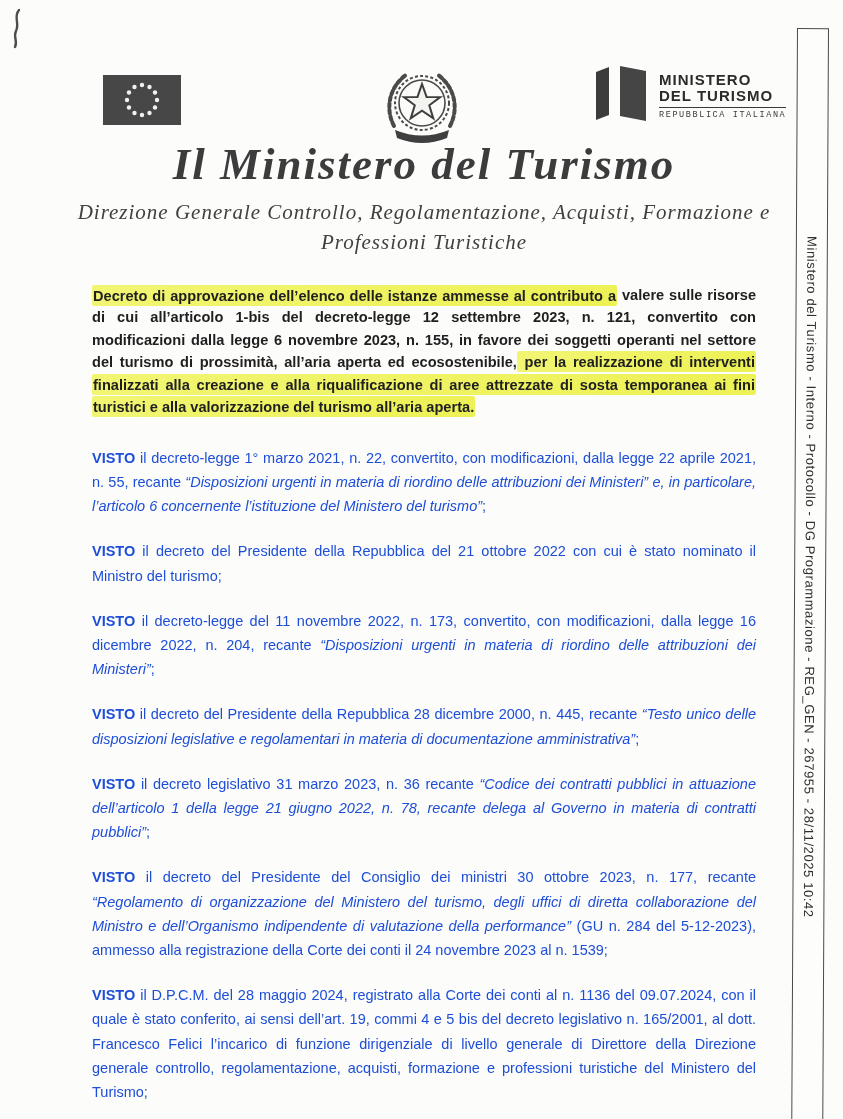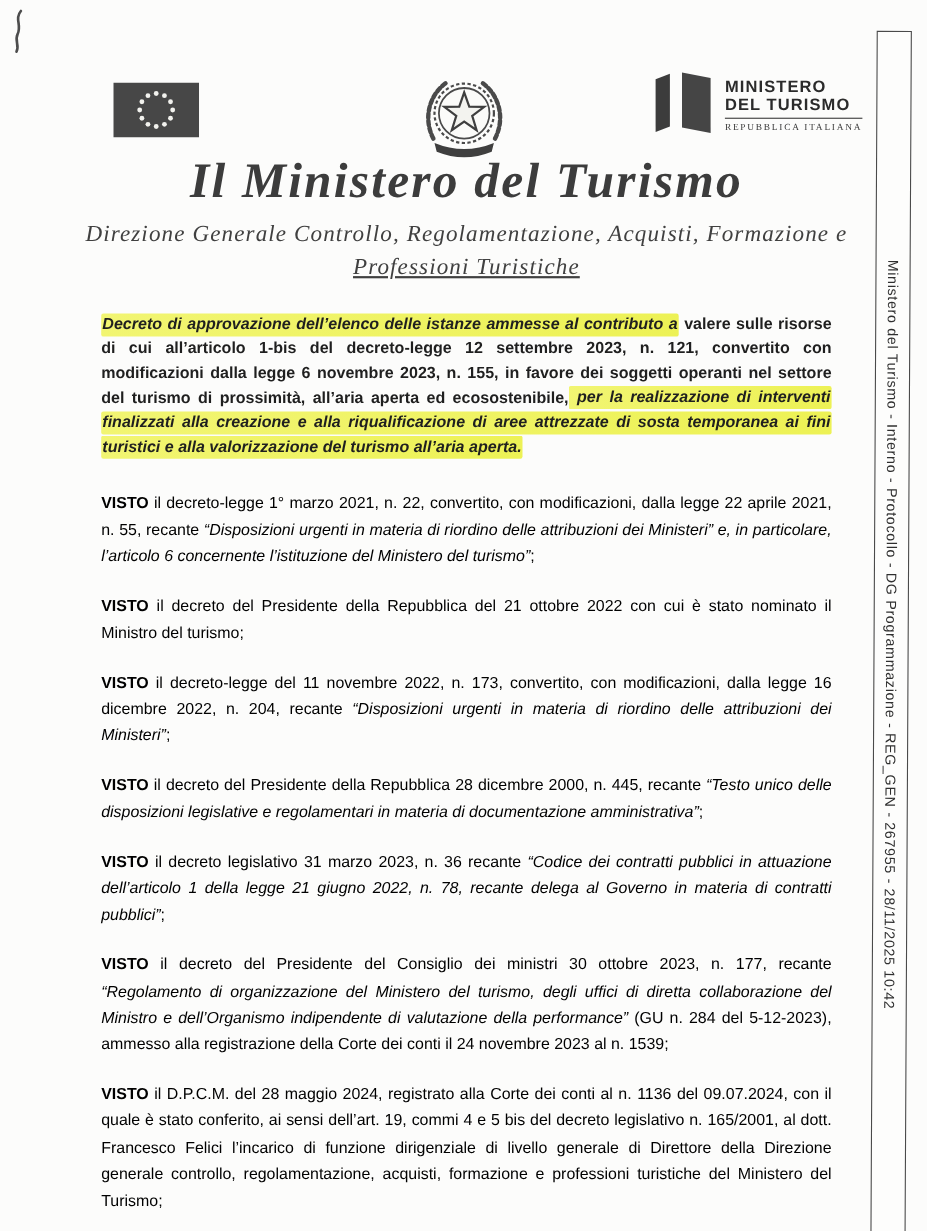--- a/index.html
+++ b/index.html
@@ -8,48 +8,48 @@
     background:#fcfcfb;color:#1f1f1f;
     font-family:"Liberation Sans", sans-serif;
   }
   .pen-mark{position:absolute;left:4px;top:4px;}
   
   .eu-flag{position:absolute;left:103px;top:75px;}
   .emblem{position:absolute;left:379px;top:64px;}
   .mintur-logo{position:absolute;left:594px;top:64px;display:flex;align-items:center;gap:9px;}
   .mintur-text{padding-top:6px;}
   .mintur-l1,.mintur-l2{font-weight:bold;font-size:15px;line-height:16px;letter-spacing:1px;color:#2b2b2b;}
-  .mintur-l3{font-size:8.5px;letter-spacing:1.6px;color:#3a3a3a;border-top:1.5px solid #3a3a3a;margin-top:3px;padding-top:2px;font-family:Liberation Serif, serif;}
+  .mintur-l3{font-size:8.5px;letter-spacing:1.6px;color:#3a3a3a;border-top:1.5px solid #3a3a3a;margin-top:3px;padding-top:2px;font-family:Liberation Mono, monospace;}
   .script-title{
     position:absolute;left:92px;top:138px;width:664px;text-align:center;
     font-family:"Liberation Serif", serif;font-style:italic;font-weight:bold;
     font-size:45px;color:#3c3c3c;letter-spacing:2px;white-space:nowrap;
   }
   .script-sub1,.script-sub2{
     position:absolute;left:60px;width:728px;text-align:center;
     font-family:"Liberation Serif", serif;font-style:italic;
     font-size:21px;color:#404040;letter-spacing:1px;white-space:nowrap;
   }
   .script-sub1{top:200px;}
-  .script-sub2{top:230px;text-decoration:underline;}
+  .script-sub2{top:230px;}
   
   .doc-body{position:absolute;left:92px;top:284px;width:664px;}
   .subject{
     font-weight:bold;font-size:14.6px;line-height:22.3px;
     text-align:justify;margin:0 0 28px 0;
   }
   .body-par{
-    font-size:14.5px;line-height:24.2px;text-align:justify;margin:0 0 21px 0;color:#000000;
+    font-size:14.5px;line-height:24.2px;text-align:justify;margin:0 0 21px 0;color:#1d4ed8;
   }
   .b{font-weight:bold;}
   .i{font-style:italic;}
   .hl{
     background:linear-gradient(100deg, rgba(240,244,95,.88), rgba(236,241,76,.95));
     box-decoration-break:clone;-webkit-box-decoration-break:clone;
-    padding:2.5px 1px;border-radius:2px;font-style:italic;
+    padding:2.5px 1px;border-radius:2px;
   }
   
   .protocol-strip{
     position:absolute;left:797px;top:28px;width:30px;height:1096px;
     border:1.4px solid #4a4a4a;background:#fdfdfc;
     display:flex;align-items:center;justify-content:center;
     transform:rotate(0.3deg);transform-origin:top left;
   }
   .protocol-text{
     writing-mode:vertical-rl;white-space:nowrap;

